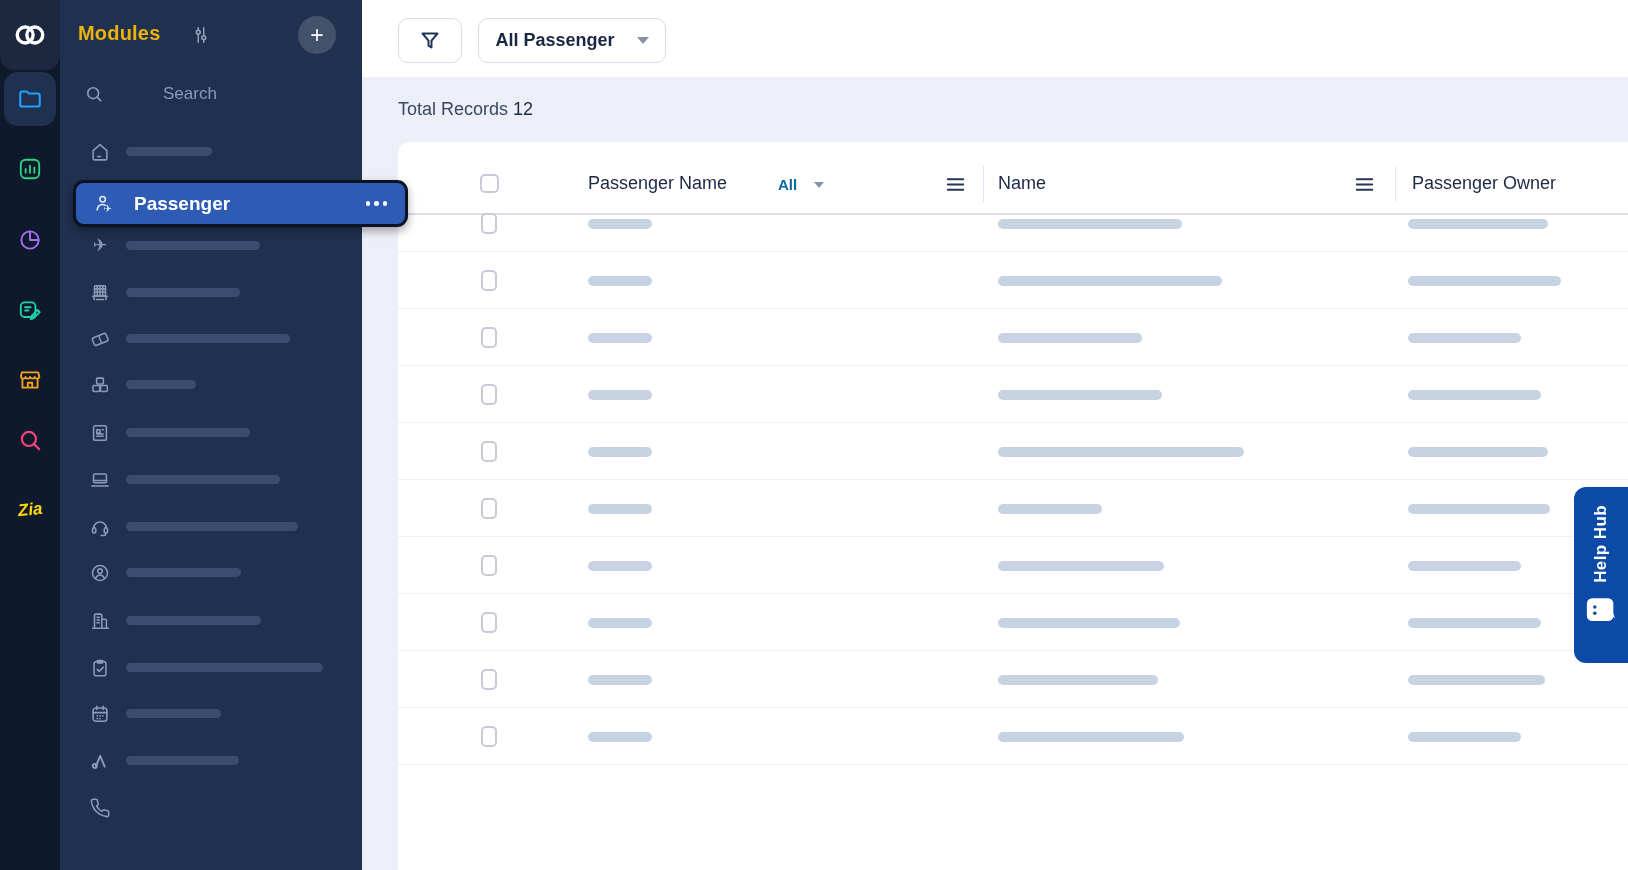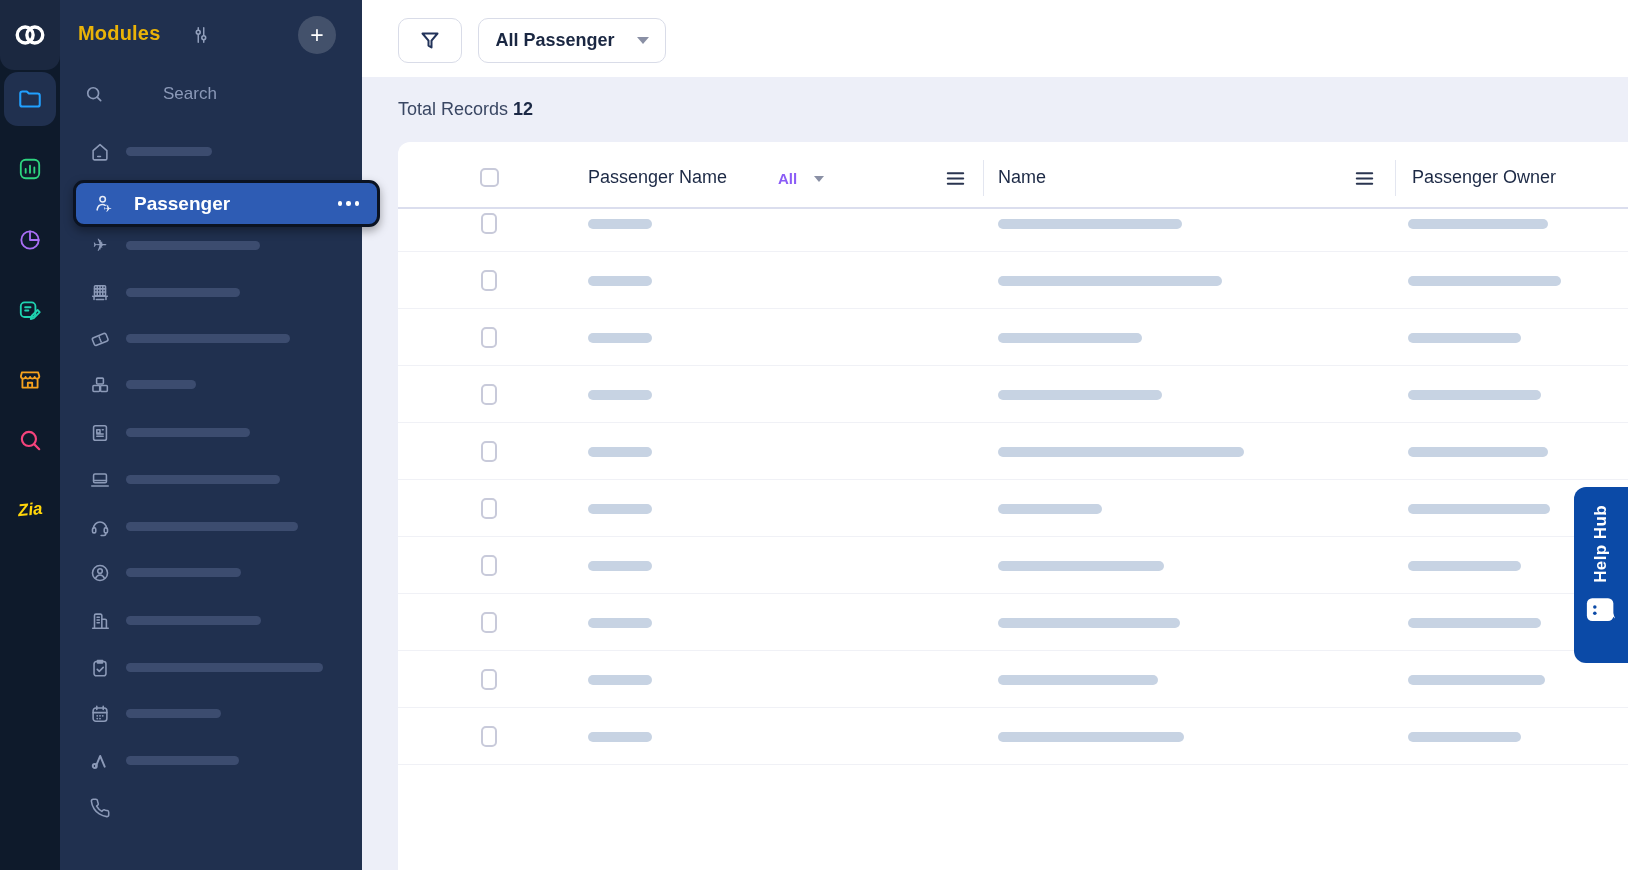--- a/index.html
+++ b/index.html
@@ -23,48 +23,48 @@
   .sb-add { position:absolute; left:238px; top:16px; width:38px; height:38px; border-radius:50%;
     background:rgba(255,255,255,.16); color:#fff; font-size:23px; font-weight:400;
     display:flex; align-items:center; justify-content:center; cursor:pointer; }
   .sb-search { position:absolute; left:24px; top:84px; display:flex; align-items:center; gap:12px; color:#8b99b8; }
   .sb-search-label { font-size:17px; color:#8b99b8;margin-left:47px; }
 
   .mod-item { position:absolute; left:0; width:100%; height:28px; display:flex; align-items:center; cursor:pointer; }
   .mod-icon { position:absolute; left:29px; width:22px; height:22px; color:#8c9ab8; display:flex; align-items:center; justify-content:center; }
   .mod-bar { position:absolute; left:66px; height:9px; border-radius:4.5px; background:#3c4c6f; }
 
-  .active-row { position:absolute; left:13px; top:180px; width:307px; height:47px; z-index:30;
+  .active-row { position:absolute; left:13px; top:180px; width:335px; height:47px; z-index:30;
     background:#2e5cb4; border:3px solid #0b1322; border-radius:11px;
     box-shadow:0 4px 10px rgba(0,0,0,.35); display:flex; align-items:center; cursor:pointer; }
   .active-row .mod-icon { left:17px; color:#e8edf8; }
   .active-label { position:absolute; left:58px; color:#fff; font-size:19px; font-weight:600; }
   .more-dots { position:absolute; right:18px; display:flex; gap:4px; }
   .more-dots i { width:4.5px; height:4.5px; border-radius:50%; background:#fff; display:block; }
 
   
   .main { position:absolute; left:362px; top:0; right:0; height:870px; background:#edeff8; overflow:hidden; }
   .toolbar { position:absolute; left:0; top:0; right:0; height:77px; background:#fff; }
   .btn { position:absolute; top:18px; height:45px; background:#fff; border:1.5px solid #d9dce8;
     border-radius:10px; display:flex; align-items:center; justify-content:center; cursor:pointer; color:#22335a; }
   .btn-filter { left:36px; width:64px; }
   .btn-view { left:116px; width:188px; gap:22px; }
   .btn-view-label { font-size:18px; font-weight:700; color:#1a2742; }
   .caret { width:0; height:0; border-left:6px solid transparent; border-right:6px solid transparent;
     border-top:7px solid #8a90a5; display:inline-block; }
 
   .records-bar { position:absolute; left:36px; top:99px; font-size:18px; color:#3a4763; }
-  .records-bar b { color:#1c2945; font-weight:700; }
+  .records-bar b { color:#1c2945; font-weight:400; }
 
   .table-card { position:absolute; left:36px; top:142px; width:1230px; height:728px;
     background:#fff; border-radius:12px 0 0 0; }
-  .t-head { position:absolute; left:0; top:9px; width:100%; height:58px; border-bottom:2px solid #dbdeee; }
+  .t-head { position:absolute; left:0; top:15px; width:100%; height:58px; border-bottom:2px solid #dbdeee; }
   .h-divider { position:absolute; top:9px; width:1px; height:36px; background:#e3e6f0; }
   .h-label { position:absolute; top:16px; font-size:18px; font-weight:500; color:#1c2945; white-space:nowrap; cursor:pointer; }
-  .h-all { position:absolute; top:19px; font-size:15px; font-weight:700; color:#8b5cf6; display:flex; align-items:center; gap:17px; cursor:pointer; }
+  .h-all { position:absolute; top:19px; font-size:15px; font-weight:700; color:#0369a1; display:flex; align-items:center; gap:17px; cursor:pointer; }
   .h-all .caret { border-left-width:5px; border-right-width:5px; border-top-width:6px; border-top-color:#5b6residual; }
   .ham { position:absolute; top:16px; color:#2a3550; cursor:pointer; }
 
   .checkbox { position:absolute; border:2px solid #c8cada; border-radius:5px; background:#fff; cursor:pointer; }
   .cb-head { left:82px; top:17px; width:19px; height:19px; }
 
   .t-row { position:relative; width:100%; height:57px; border-bottom:1px solid #f0f1f6; cursor:pointer; }
   .t-rows { position:absolute; top:53px; left:0; width:100%; }
   .t-row .checkbox { left:83px; top:18px; width:16px; height:21px; }
   .sk { position:absolute; top:24px; height:10px; border-radius:5px; background:#c7d3e3; }

